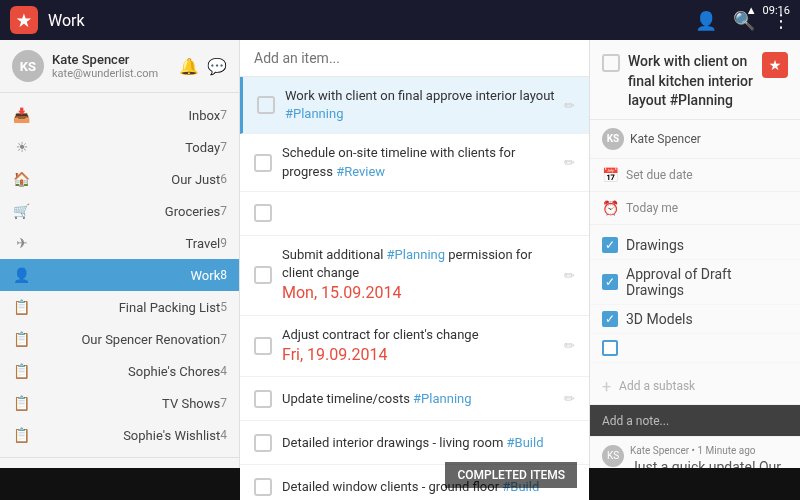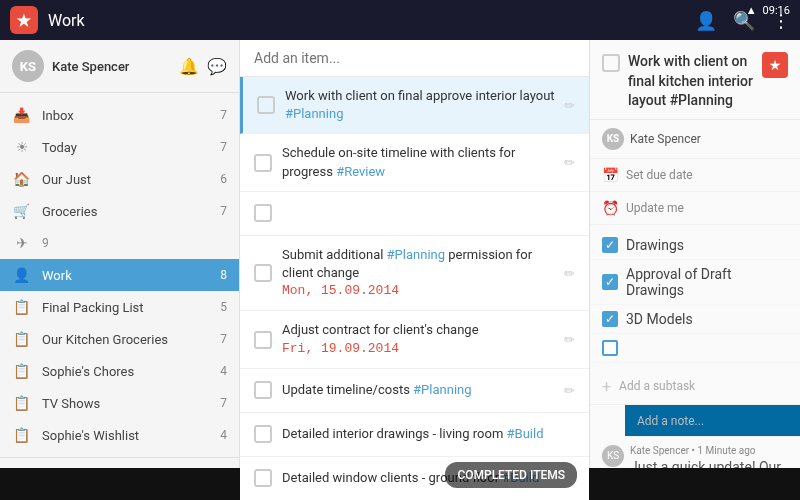--- a/index.html
+++ b/index.html
@@ -97,21 +97,21 @@
     .nav-item.active {
       background: #4a9fd4;
       color: white;
     }
     .nav-item .nav-icon {
       width: 20px; margin-right: 10px;
       text-align: center; font-size: 14px;
       color: #888;
     }
     .nav-item.active .nav-icon { color: white; }
-    .nav-item .nav-label { flex: 1; font-size: 13px; }
+    .nav-item .nav-label { flex: 1; font-size: 13px; text-align: right; }
     .nav-item .nav-count {
       font-size: 12px; color: #888;
       background: transparent;
     }
     .nav-item.active .nav-count { color: white; }
     .add-list-btn {
       display: flex; align-items: center; justify-content: center;
       padding: 10px;
       cursor: pointer;
       color: #888;
@@ -162,29 +162,29 @@
     .task-item.selected { background: #e8f4fc; border-left: 3px solid #4a9fd4; }
     .task-checkbox {
       width: 18px; height: 18px;
       border: 2px solid #ccc;
       border-radius: 3px;
       margin-right: 10px;
       flex-shrink: 0;
     }
     .task-text { flex: 1; font-size: 13px; color: #333; line-height: 1.4; }
     .task-text .tag { color: #4a9fd4; }
-    .task-date { font-size: 13px; color: #e74c3c; display: block; font-family: Liberation Mono, monospace; }
+    .task-date { font-size: 16px; color: #e74c3c; display: block; }
     .task-actions { display: flex; gap: 6px; color: #ccc; font-size: 13px; }
     .completed-btn {
       position: absolute;
       bottom: 12px; right: 12px;
       background: rgba(0,0,0,0.6);
       color: white;
       padding: 6px 12px;
-      border-radius: 12px;
+      border-radius: 0;
       font-size: 12px;
       font-weight: 500;
       z-index: 2;
       cursor: pointer;
     }
 
     
     #detail-panel {
       width: 210px;
       background: #fafafa;
@@ -255,22 +255,21 @@
     .add-subtask {
       display: flex; align-items: center; gap: 8px;
       padding: 8px 12px;
       border-bottom: 1px solid #f0f0f0;
       color: #aaa; font-size: 12px; cursor: pointer;
     }
     .add-subtask .plus-icon { font-size: 16px; color: #ccc; }
     .note-area {
       padding: 8px 12px;
       border-bottom: 1px solid #f0f0f0;
-      background: #0369a1;
-      margin-left: 35px;
+      background: #404040;
     }
     .note-placeholder { font-size: 12px; color: #bbb; }
     .comment-section { padding: 8px 12px; }
     .comment-item { display: flex; gap: 6px; margin-bottom: 8px; }
     .comment-avatar {
       width: 22px; height: 22px; border-radius: 50%;
       background: #bbb; display: flex; align-items: center; justify-content: center;
       color: white; font-size: 10px; flex-shrink: 0;
     }
     .comment-body { flex: 1; }
@@ -316,20 +315,21 @@
   </div>
 </div>
 
 <div id="main">
 
   <div id="sidebar">
     <div class="user-section">
       <div class="avatar-circle">KS</div>
       <div class="user-info">
         <div class="user-name">Kate Spencer</div>
+        <div class="user-email">kate@wunderlist.com</div>
       </div>
       <div class="user-actions">
         <span>🔔</span>
         <span>💬</span>
       </div>
     </div>
 
     <div class="sidebar-nav" id="sidebar-nav">
         <div class="nav-item">
     <span class="nav-icon">📥</span>
@@ -346,35 +346,36 @@
     <span class="nav-label">Our Just</span>
     <span class="nav-count">6</span>
   </div>
         <div class="nav-item">
     <span class="nav-icon">🛒</span>
     <span class="nav-label">Groceries</span>
     <span class="nav-count">7</span>
   </div>
         <div class="nav-item">
     <span class="nav-icon">✈</span>
+    <span class="nav-label">Travel</span>
     <span class="nav-count">9</span>
   </div>
         <div class="nav-item active">
     <span class="nav-icon">👤</span>
     <span class="nav-label">Work</span>
     <span class="nav-count">8</span>
   </div>
         <div class="nav-item">
     <span class="nav-icon">📋</span>
     <span class="nav-label">Final Packing List</span>
     <span class="nav-count">5</span>
   </div>
         <div class="nav-item">
     <span class="nav-icon">📋</span>
-    <span class="nav-label">Our Kitchen Groceries</span>
+    <span class="nav-label">Our Spencer Renovation</span>
     <span class="nav-count">7</span>
   </div>
         <div class="nav-item">
     <span class="nav-icon">📋</span>
     <span class="nav-label">Sophie's Chores</span>
     <span class="nav-count">4</span>
   </div>
         <div class="nav-item">
     <span class="nav-icon">📋</span>
     <span class="nav-label">TV Shows</span>
@@ -490,21 +491,21 @@
       <span>Kate Spencer</span>
     </div>
 
     <div class="detail-row">
       <span class="row-icon">📅</span>
       <span>Set due date</span>
     </div>
 
     <div class="detail-row">
       <span class="row-icon">⏰</span>
-      <span>Update me</span>
+      <span>Today me</span>
     </div>
 
     <div class="subtask-section" id="subtask-section">
         <div class="subtask-item">
     <div class="subtask-check checked">
       ✓
     </div>
     <span class="subtask-label">Drawings</span>
   </div>
         <div class="subtask-item">

